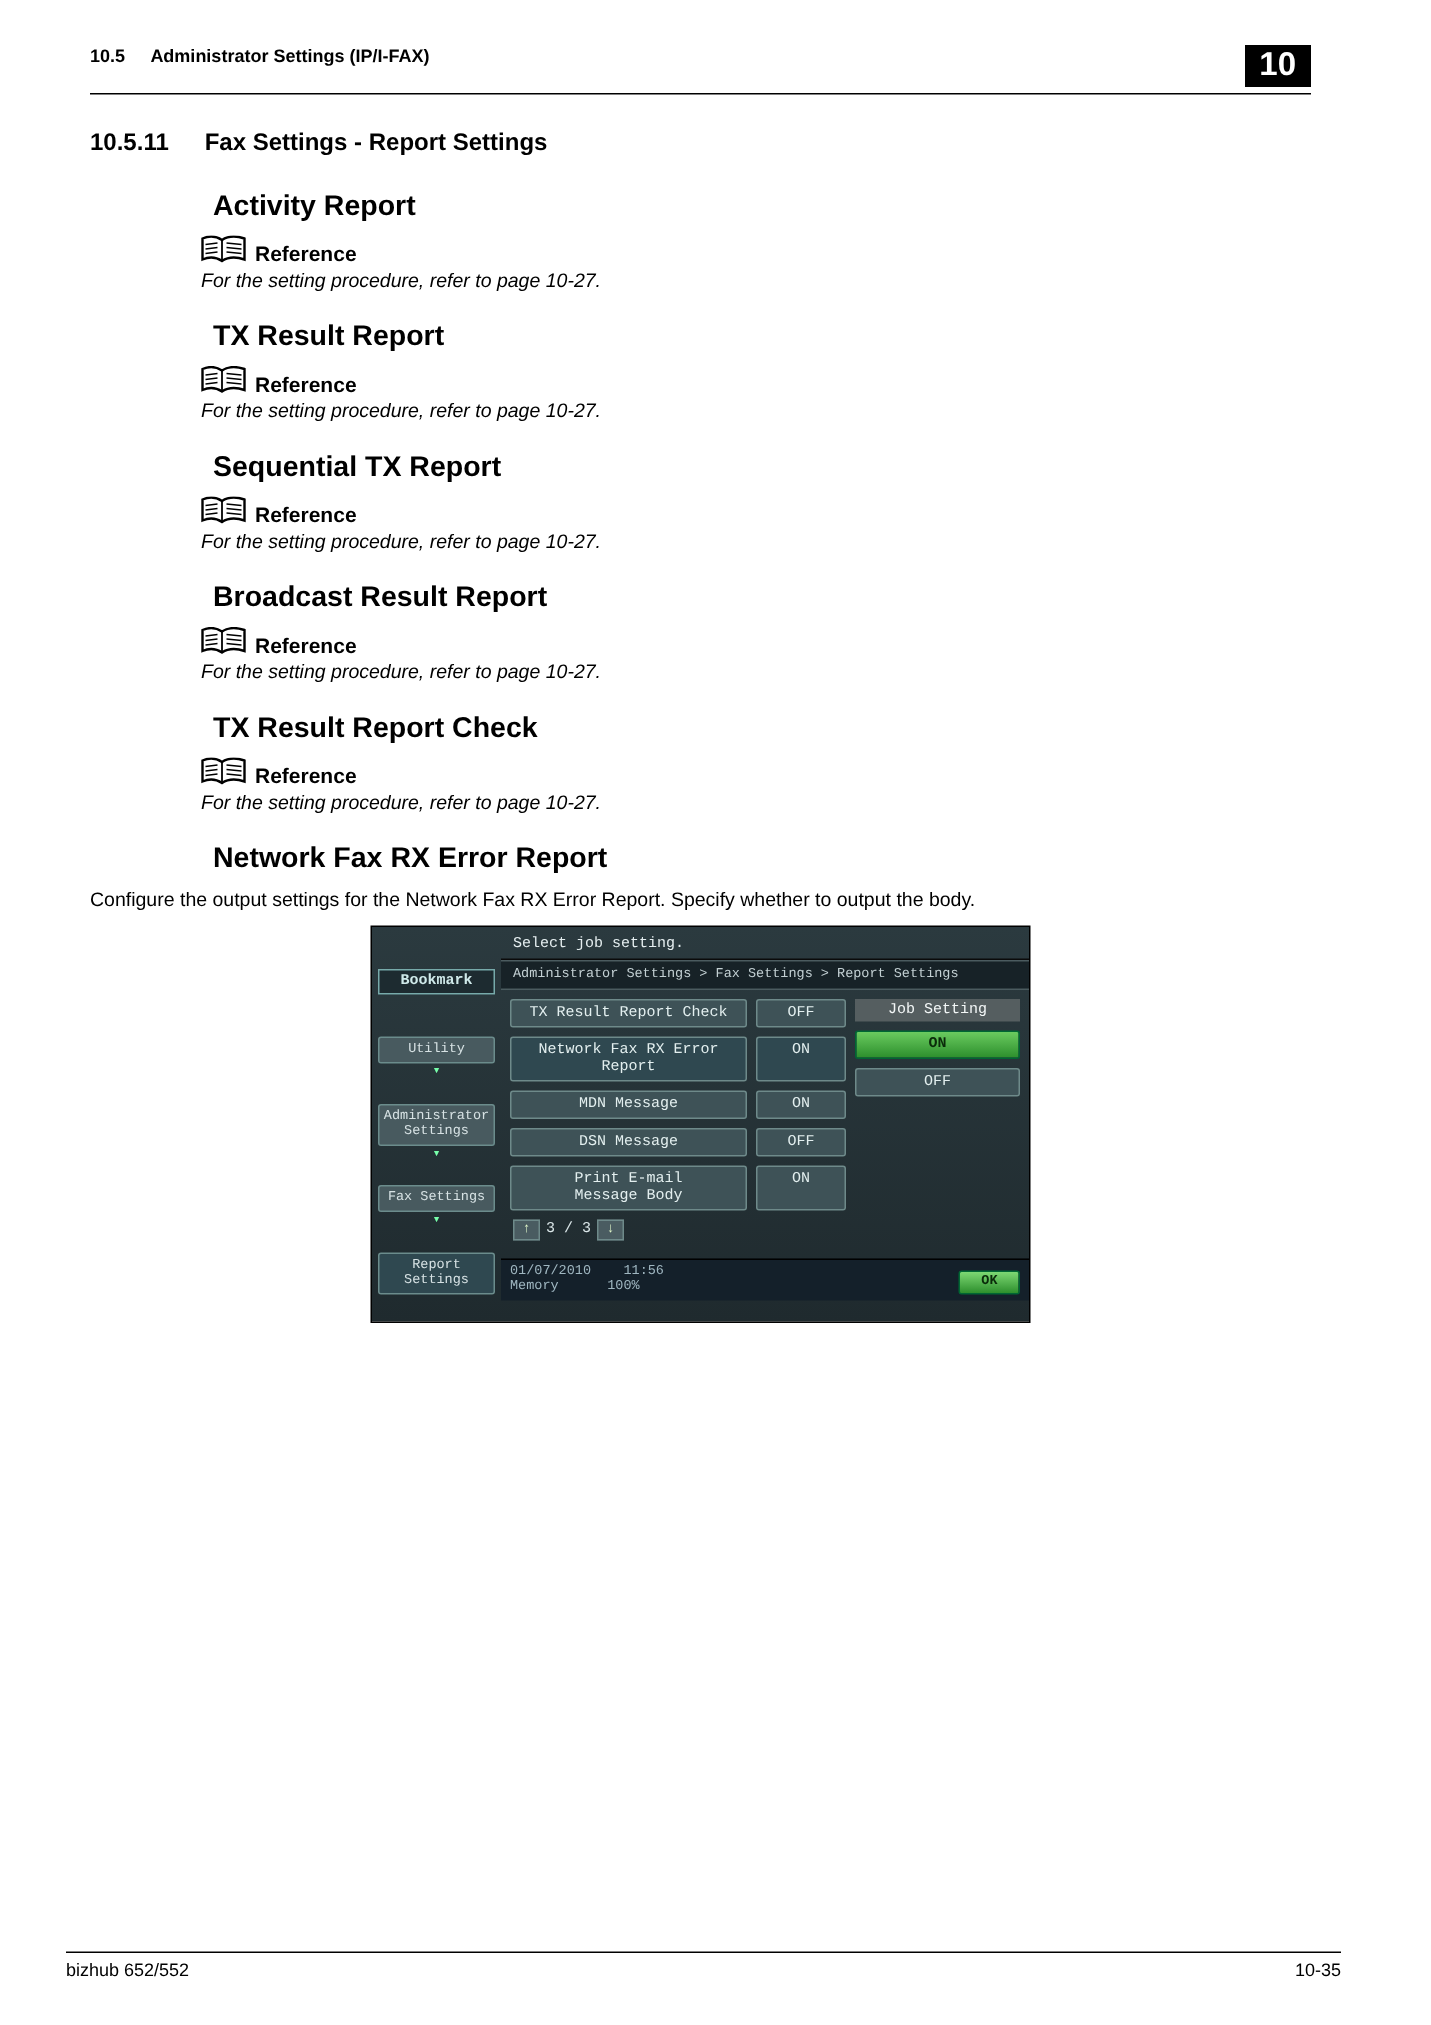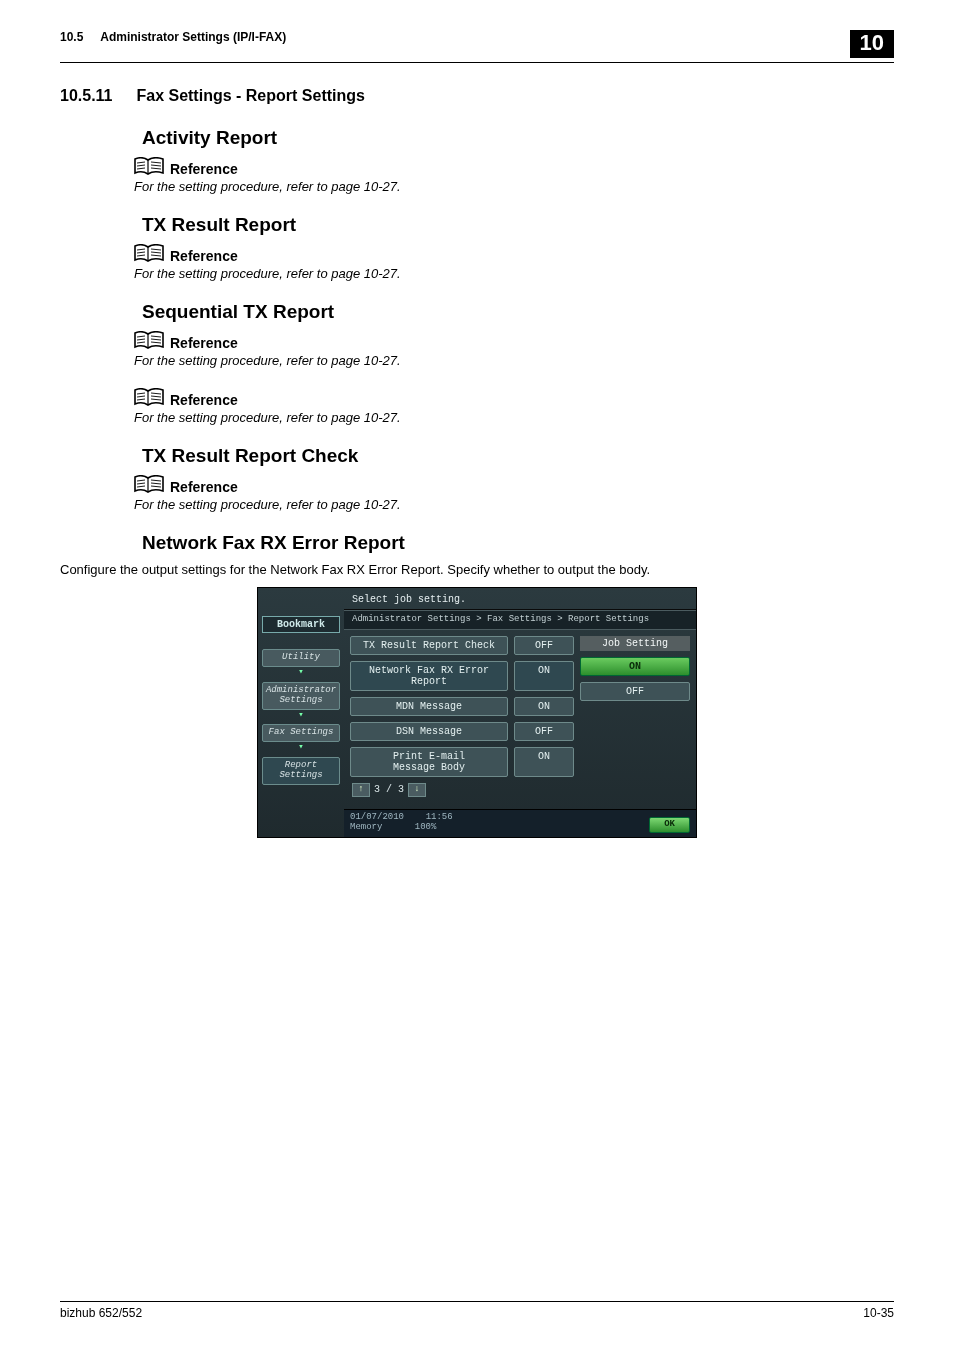--- a/index.html
+++ b/index.html
@@ -5,21 +5,21 @@
   
   * { box-sizing: border-box; }
   body {
     margin: 0;
     font-family: Arial, Helvetica, sans-serif;
     background: #ffffff;
     color: #000000;
     width: 954px;
   }
   .page {
-    padding: 30px 60px 40px 60px;
+    padding: 30px 80px 40px 60px;
     min-height: 1350px;
     position: relative;
   }
 
   
   .header-row {
     display: flex;
     align-items: flex-start;
     border-bottom: 1px solid #000;
     padding-bottom: 4px;
@@ -102,29 +102,28 @@
   .bookmark {
     margin: 28px 4px 6px 4px;
     border:1px solid #7aa;
     background:#1d2b30;
     padding:2px 0;
     text-align:center;
     color:#cfe9e9;
     font-weight:bold;
   }
   .nav-item {
-    margin: 4px 4px 0 4px;
+    margin: 16px 4px 0 4px;
     border:1px solid #6b8c8c;
     background:#485a5f;
     padding:3px 0;
     text-align:center;
     color:#d7e2e4;
     font-size:9px;
     border-radius:2px;
-    font-style:italic;
   }
   .nav-active { background:#2f4850; }
   .nav-arrow {
     text-align:center;
     color:#7fa;
     font-size:9px;
     margin-top:1px;
   }
 
   .ss-title {
@@ -216,21 +215,21 @@
     font-weight:bold;
     border:1px solid #063;
     padding:2px 14px;
     border-radius:2px;
     margin-left:28px;
   }
 
   
   .page-footer {
     position:absolute;
-    left:60px; right:60px; bottom:30px;
+    left:44px; right:60px; bottom:30px;
     display:flex;
     border-top:1px solid #000;
     padding-top:4px;
     font-size:12px;
   }
   .page-footer .pf-left { flex:1; }
 </style>
 </head>
 <body>
 
@@ -287,20 +286,21 @@
             <path d="M1 2 Q8 -1 14 3 Q20 -1 29 2 L29 16 Q20 13 14 17 Q8 13 1 16 Z" fill="none" stroke="#000" stroke-width="1.6"></path>
             <path d="M14 3 L14 17" stroke="#000" stroke-width="1.2"></path>
             <path d="M3 6 L11 5 M3 9 L11 8 M3 12 L11 11 M17 5 L27 6 M17 8 L27 9 M17 11 L27 12" stroke="#000" stroke-width="0.9"></path>
           </svg>
       </span>
       <span>Reference</span>
     </div>
     <div class="ref-proc">For the setting procedure, refer to page 10-27.</div>
   </div>
 
+  <h3 class="indent">Broadcast Result Report</h3>
   <div class="ref-block">
     <div class="ref-line">
       <span class="book-icon">
         <svg width="30" height="20" viewBox="0 0 30 20">
             <path d="M1 2 Q8 -1 14 3 Q20 -1 29 2 L29 16 Q20 13 14 17 Q8 13 1 16 Z" fill="none" stroke="#000" stroke-width="1.6"></path>
             <path d="M14 3 L14 17" stroke="#000" stroke-width="1.2"></path>
             <path d="M3 6 L11 5 M3 9 L11 8 M3 12 L11 11 M17 5 L27 6 M17 8 L27 9 M17 11 L27 12" stroke="#000" stroke-width="0.9"></path>
           </svg>
       </span>
       <span>Reference</span>

